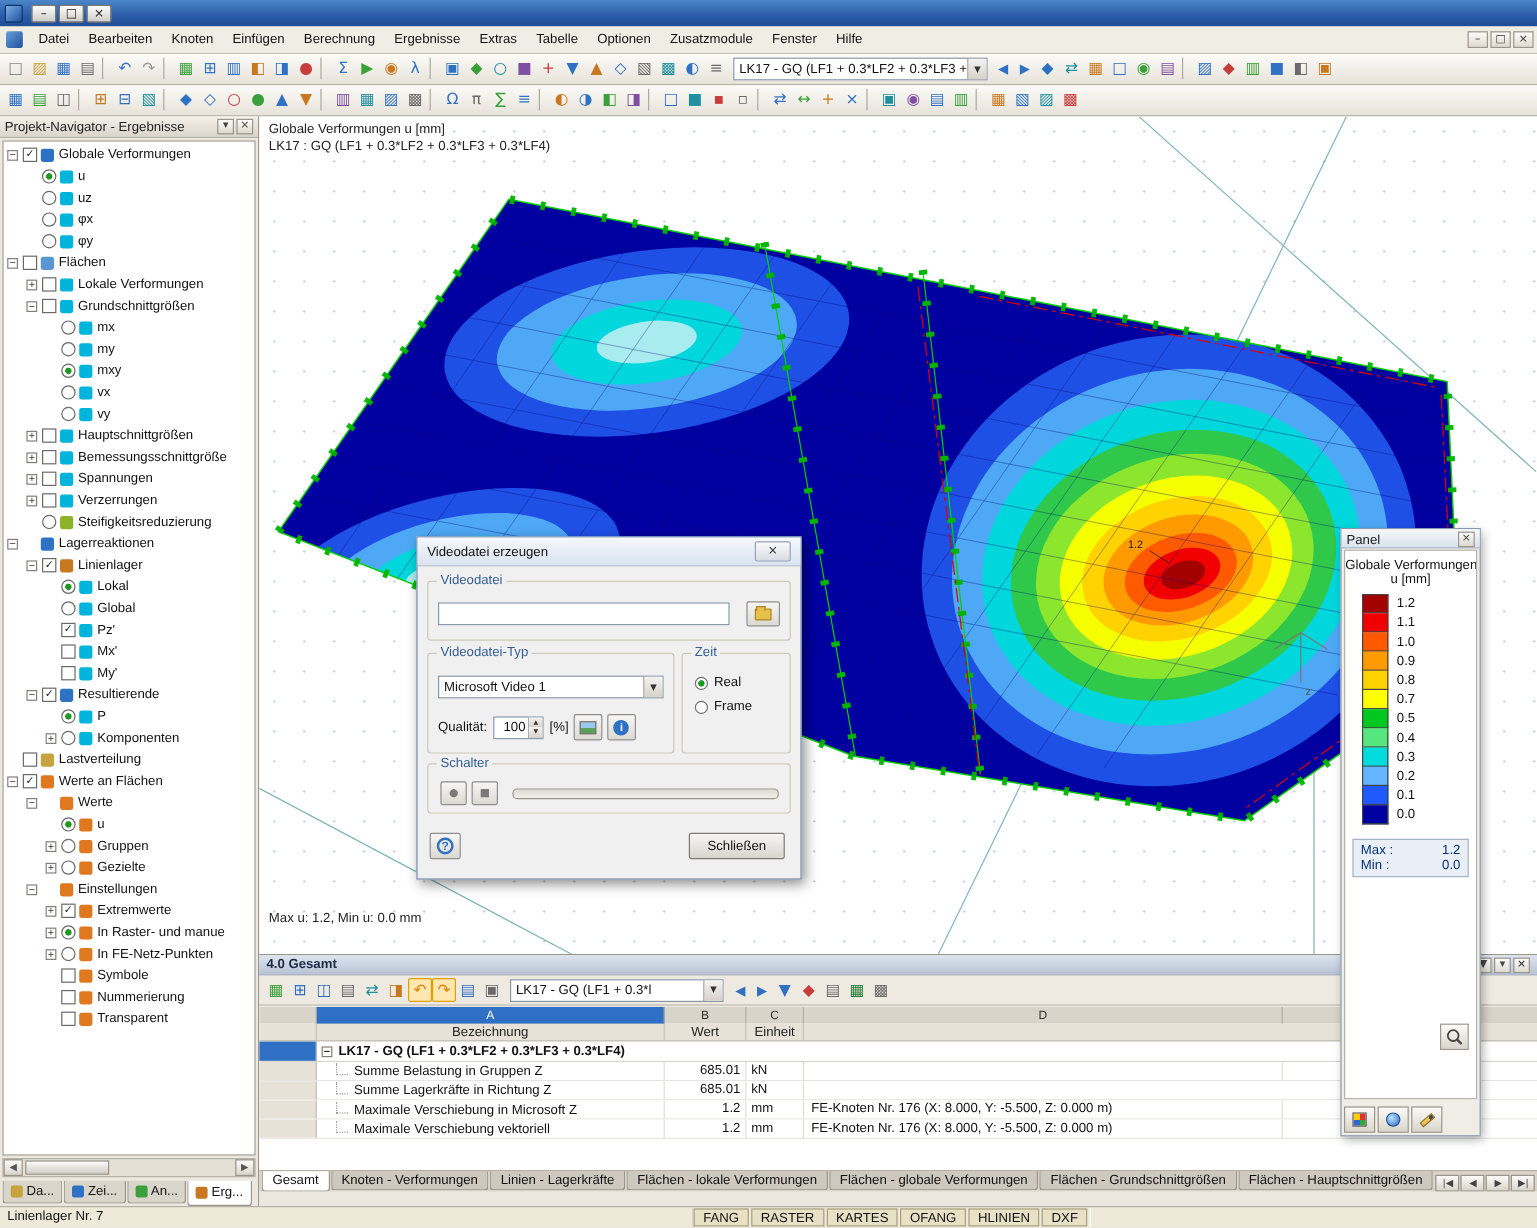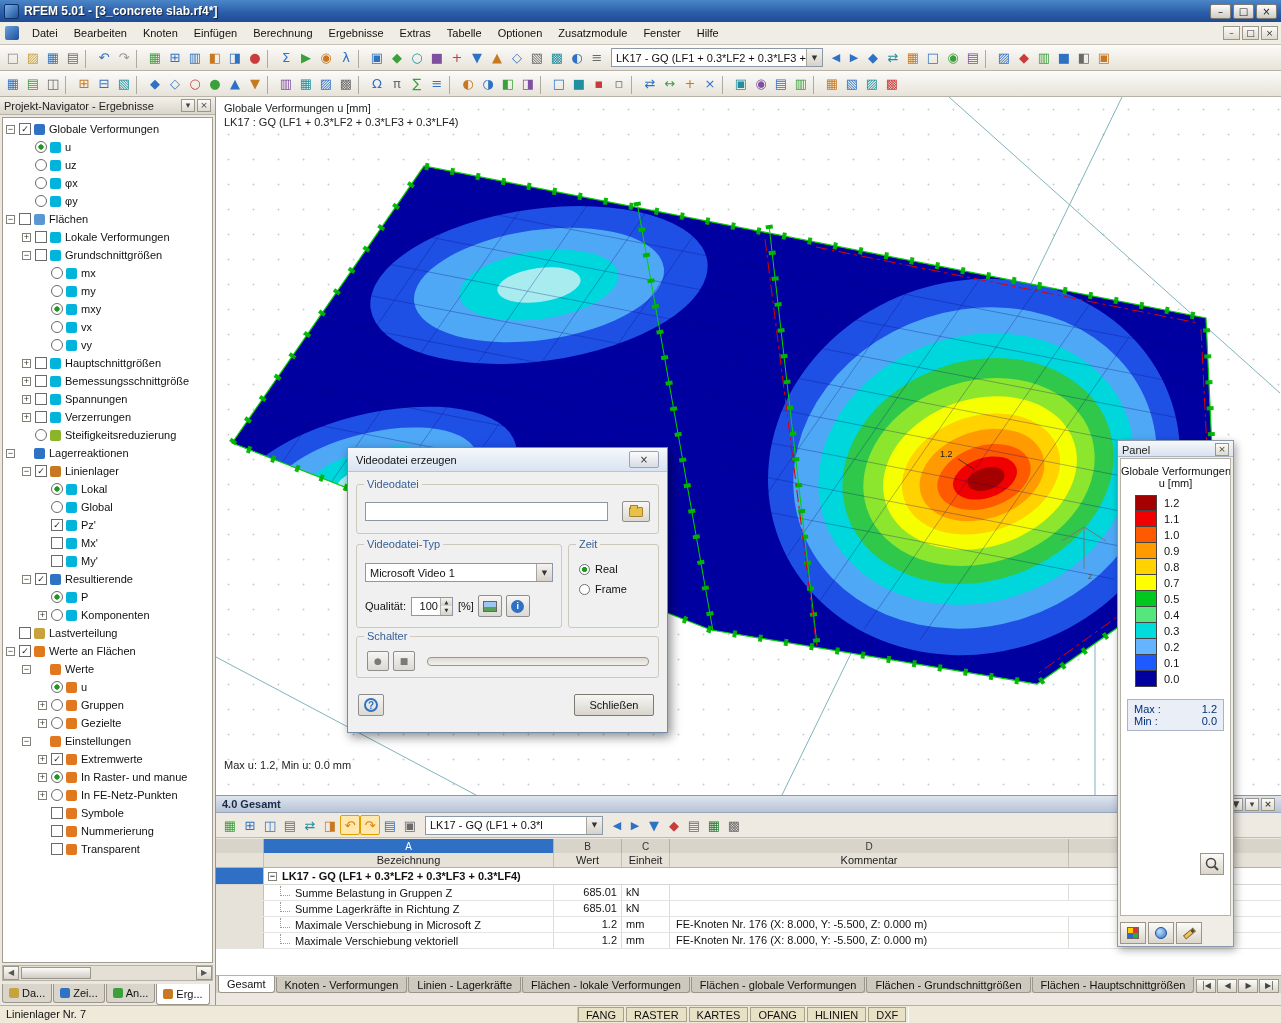--- a/index.html
+++ b/index.html
@@ -13,21 +13,21 @@
 
 #menubar{position:absolute;top:22px;left:0;right:0;height:23px;background:#f0ede4;border-bottom:1px solid #c6c2b8;display:flex;align-items:center;padding:0 3px}
 #menuicon{width:14px;height:14px;background:linear-gradient(135deg,#6aa0dc,#1d4f9a);border-radius:2px;margin:0 5px 0 2px}
 .mitem{padding:3px 7px;border:1px solid transparent}
 #mdi{margin-left:auto;display:flex}
 .mdibtn{width:17px;height:14px;margin-left:2px;border:1px solid #9a968c;background:linear-gradient(#fcfbf8,#dedacf);font-size:9px;line-height:12px;text-align:center;color:#333;font-family:"DejaVu Sans",sans-serif}
 
 .tbrow{position:absolute;left:0;right:0;background:linear-gradient(#fcfbf8,#e7e3da);border-bottom:1px solid #b6b2a8;display:flex;align-items:center;padding:0 3px}
 #tb1{top:45px;height:26px}
 #tb2{top:71px;height:26px}
-.iconstrip{display:flex;align-items:flex-end}
+.iconstrip{display:flex;align-items:flex-start}
 .ticon{width:20px;height:20px;display:flex;align-items:center;justify-content:center;font-family:"DejaVu Sans",sans-serif;font-size:13px;border:1px solid transparent;border-radius:2px}
 .ticon.sep{width:7px;height:18px;border:none;border-left:1px solid #aeaaa0;margin:0 2px;border-radius:0}
 .ticon.hl{background:#ffe7b0;border:1px solid #dfa000}
 .cmb{height:19px;background:#fff;border:1px solid #8a98a8;display:flex;align-items:center}
 .cmb .cv{flex:1;padding:0 4px;white-space:nowrap;overflow:hidden}
 .cmb .ca{width:16px;height:100%;background:linear-gradient(#f4f3f0,#d6d2ca);border-left:1px solid #a8a49a;display:flex;align-items:center;justify-content:center;font-size:7px;color:#333;font-family:"DejaVu Sans",sans-serif}
 #combo1{width:212px;margin:0 4px}
 .navarr{width:18px;height:18px;display:flex;align-items:center;justify-content:center;color:#2f72c4;font-size:11px;border:1px solid transparent;font-family:"DejaVu Sans",sans-serif}
 
 #dock{position:absolute;top:97px;left:0;width:216px;height:908px;background:#ece8df;border-right:1px solid #9a968c}
@@ -146,21 +146,20 @@
 #groove{position:absolute;left:70px;top:20px;width:222px;height:9px;border:1px solid #9a968c;background:linear-gradient(#dedad2,#f2f0ea);border-radius:4px}
 #help-btn{position:absolute;left:10px;top:246px;width:26px;height:22px;border:1px solid #8e8e8e;background:linear-gradient(#f7f6f4,#dcd9d2);display:flex;align-items:center;justify-content:center;border-radius:2px}
 .helpico{width:14px;height:14px;border-radius:50%;border:2px solid #2f72c4;color:#2f72c4;font-weight:bold;font-size:10px;line-height:11px;text-align:center}
 #close-btn{position:absolute;left:226px;top:246px;width:80px;height:22px;border:1px solid #7e7a72;background:linear-gradient(#f7f6f4,#d8d5ce);text-align:center;line-height:20px;border-radius:2px}
 </style>
 </head>
 <body>
 
 <div id="titlebar">
   <span id="appicon"></span>
-  <span id="titletext">RFEM 5.01 - [3_concrete slab.rf4*]</span>
   <span class="wbtn">–</span>
   <span class="wbtn">□</span>
   <span class="wbtn">×</span>
 </div>
 
 <div id="menubar">
   <span id="menuicon"></span>
   <div class="iconstrip">
     <span class="mitem">Datei</span>
       <span class="mitem">Bearbeiten</span>
@@ -711,21 +710,20 @@
       <span class="lett w-a selA">A</span>
       <span class="lett w-b">B</span>
       <span class="lett w-c">C</span>
       <span class="lett w-d">D</span>
     </div>
     <div class="hdrrow">
       <span class="hcell w-rh"></span>
       <span class="hcell w-a">Bezeichnung</span>
       <span class="hcell w-b">Wert</span>
       <span class="hcell w-c">Einheit</span>
-      <span class="hcell w-d">Kommentar</span>
     </div>
     <div class="grow">
       <span class="c-rh sel"></span>
       <span class="gexp">−</span>
       <span>LK17 - GQ  (LF1 + 0.3*LF2 + 0.3*LF3 + 0.3*LF4)</span>
     </div>
     <div>
       <div class="rrow">
           <span class="c-rh"></span>
           <span class="c-a">Summe Belastung in Gruppen Z</span>

